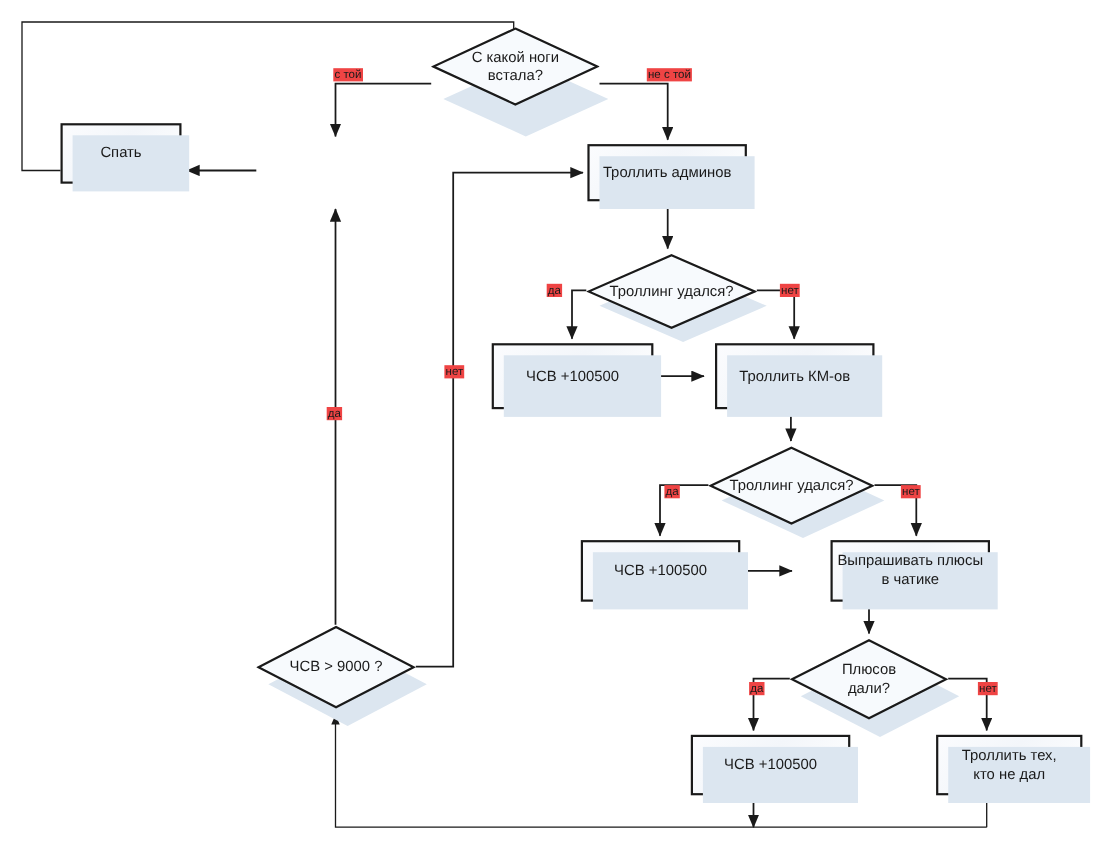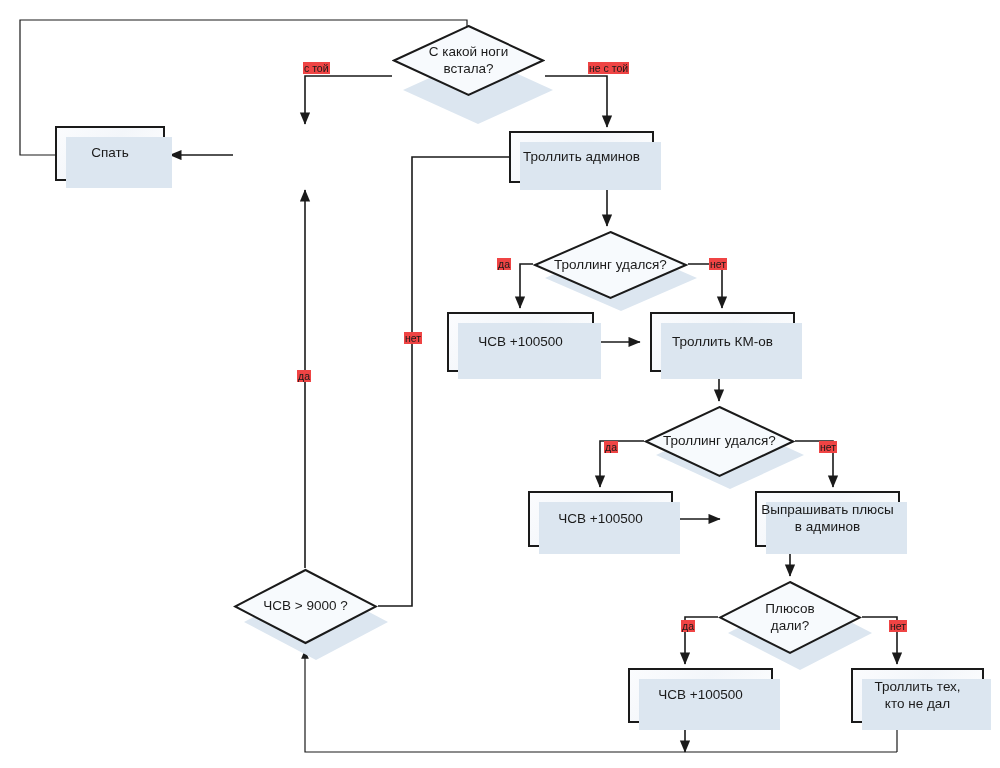--- a/index.html
+++ b/index.html
@@ -135,27 +135,27 @@
       <polygon points="76.5,2 151,36.5 76.5,71 2,36.5" fill="#f7fafd" stroke="#1a1a1a" stroke-width="2"></polygon>
     </svg>
     <div class="dlabel">
       <span>С какой ноги</span><br><span>встала?</span>
     </div>
   </div>
   <svg style="position:absolute;left:392px;top:40px;width:175px;height:95px;z-index:2;" viewBox="0 0 175 95">
     <polygon points="86,16 161,50 86,84 11,50" fill="#dce6f0"></polygon>
   </svg>
 
-  <div class="node proc" style="left:55px;top:126px;width:110px;height:55px;">
+  <div class="node proc" style="left:55px;top:112px;width:110px;height:55px;">
     <span class="shadow-el"></span>
     <span>Спать</span>
   </div>
 
 
-  <div class="node proc" style="left:509px;top:131px;width:145px;height:52px;justify-content:center;">
+  <div class="node proc" style="left:534px;top:131px;width:145px;height:52px;justify-content:center;">
     <span class="shadow-el"></span>
     <span>Троллить админов</span>
   </div>
 
   <svg style="position:absolute;left:533px;top:230px;width:176px;height:92px;z-index:2;" viewBox="0 0 176 92">
     <polygon points="88,15 164,48 88,81 12,48" fill="#dce6f0"></polygon>
   </svg>
   <div class="node decision" style="left:533px;top:230px;width:155px;height:70px;">
     <svg class="dshape" viewBox="0 0 155 70" preserveAspectRatio="none">
       <polygon points="77.5,2 153,35 77.5,68 2,35" fill="#f7fafd" stroke="#1a1a1a" stroke-width="2"></polygon>
@@ -184,21 +184,21 @@
   </div>
 
   <div class="node proc" style="left:528px;top:491px;width:145px;height:56px;">
     <span class="shadow-el"></span>
     <span>ЧСВ +100500</span>
   </div>
 
   <div class="node proc" style="left:755px;top:491px;width:145px;height:56px;">
     <span class="shadow-el"></span>
     <span>
-      <span>Выпрашивать плюсы</span><br><span>в админов</span>
+      <span>Выпрашивать плюсы</span><br><span>в чатике</span>
     </span>
   </div>
 
   <svg style="position:absolute;left:718px;top:580px;width:165px;height:97px;z-index:2;" viewBox="0 0 165 97">
     <polygon points="82,16 154,53 82,90 10,53" fill="#dce6f0"></polygon>
   </svg>
   <div class="node decision" style="left:718px;top:580px;width:144px;height:75px;">
     <svg class="dshape" viewBox="0 0 144 75" preserveAspectRatio="none">
       <polygon points="72,2 142,37.5 72,73 2,37.5" fill="#f7fafd" stroke="#1a1a1a" stroke-width="2"></polygon>
     </svg>

